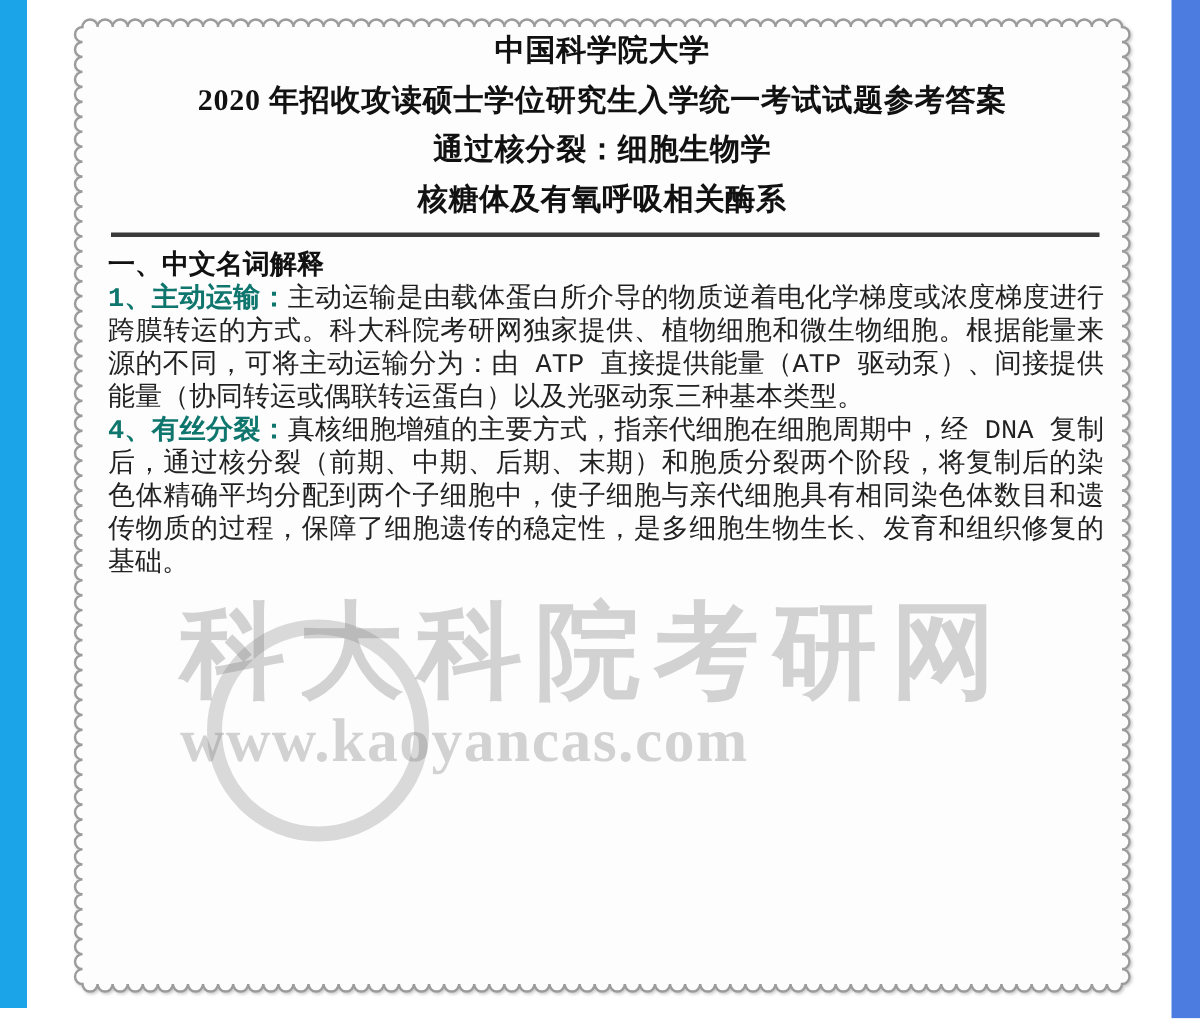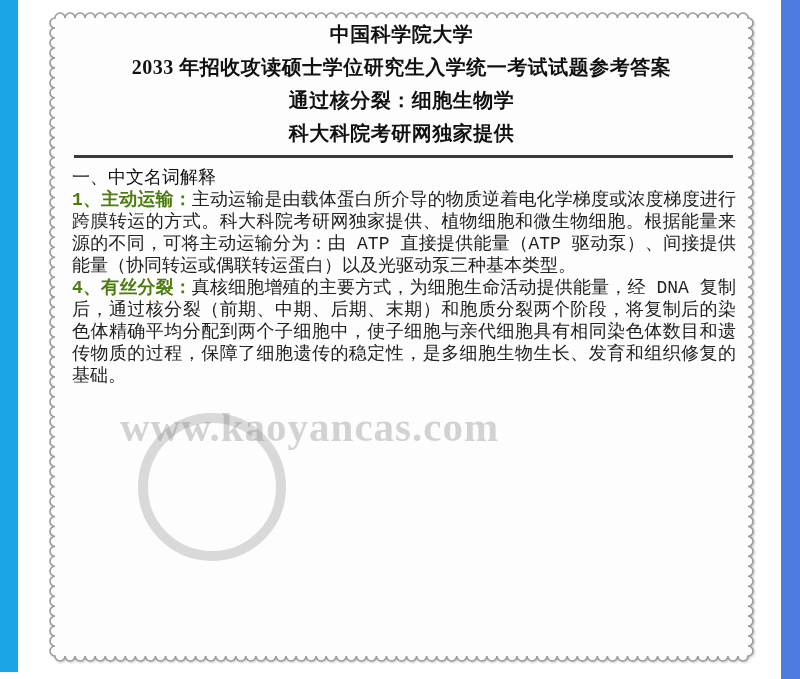--- a/index.html
+++ b/index.html
@@ -19,51 +19,52 @@
   .watermark{position:absolute;left:70px;top:390px;width:610px;z-index:1;
           color:rgba(125,125,125,0.33);font-weight:bold;pointer-events:none;
           font-family:"Liberation Serif",serif;white-space:nowrap;}
   .wm-circle{position:absolute;left:18px;top:10px;width:128px;height:128px;
           border:10px solid rgba(125,125,125,0.28);border-radius:50%;}
   .wm-text{font-size:70px;line-height:66px;letter-spacing:9px;}
   .wm-url{font-size:41px;line-height:60px;letter-spacing:1px;margin-top:-6px;}
   .bodytext{position:relative;z-index:2;padding:0 17px 0 22px;color:#222;
           font-family:"Liberation Mono","DejaVu Sans Mono",monospace;
           font-size:18px;line-height:22px;text-align:justify;}
-  .sec-title{font-weight:normal;color:#111;}
+  .sec-title{font-weight:bold;color:#111;}
   .item{margin:0;}
-  .item b{color:#4d7c0f;}
+  .item b{color:#0f766e;}
 </style>
 </head>
 <body>
 
 <div class="canvas">
   <div class="bar-left"></div>
   <div class="bar-right"></div>
 
   <div class="stamp">
     <svg class="stamp-border" width="703" height="648" viewBox="0 0 703 648">
       <path id="stampPath" d="M 5,5 a 5.021739130434782,5.021739130434782 0 0 1 10.043478260869565,0 a 5.021739130434782,5.021739130434782 0 0 1 10.043478260869565,0 a 5.021739130434782,5.021739130434782 0 0 1 10.043478260869565,0 a 5.021739130434782,5.021739130434782 0 0 1 10.043478260869565,0 a 5.021739130434782,5.021739130434782 0 0 1 10.043478260869565,0 a 5.021739130434782,5.021739130434782 0 0 1 10.043478260869565,0 a 5.021739130434782,5.021739130434782 0 0 1 10.043478260869565,0 a 5.021739130434782,5.021739130434782 0 0 1 10.043478260869565,0 a 5.021739130434782,5.021739130434782 0 0 1 10.043478260869565,0 a 5.021739130434782,5.021739130434782 0 0 1 10.043478260869565,0 a 5.021739130434782,5.021739130434782 0 0 1 10.043478260869565,0 a 5.021739130434782,5.021739130434782 0 0 1 10.043478260869565,0 a 5.021739130434782,5.021739130434782 0 0 1 10.043478260869565,0 a 5.021739130434782,5.021739130434782 0 0 1 10.043478260869565,0 a 5.021739130434782,5.021739130434782 0 0 1 10.043478260869565,0 a 5.021739130434782,5.021739130434782 0 0 1 10.043478260869565,0 a 5.021739130434782,5.021739130434782 0 0 1 10.043478260869565,0 a 5.021739130434782,5.021739130434782 0 0 1 10.043478260869565,0 a 5.021739130434782,5.021739130434782 0 0 1 10.043478260869565,0 a 5.021739130434782,5.021739130434782 0 0 1 10.043478260869565,0 a 5.021739130434782,5.021739130434782 0 0 1 10.043478260869565,0 a 5.021739130434782,5.021739130434782 0 0 1 10.043478260869565,0 a 5.021739130434782,5.021739130434782 0 0 1 10.043478260869565,0 a 5.021739130434782,5.021739130434782 0 0 1 10.043478260869565,0 a 5.021739130434782,5.021739130434782 0 0 1 10.043478260869565,0 a 5.021739130434782,5.021739130434782 0 0 1 10.043478260869565,0 a 5.021739130434782,5.021739130434782 0 0 1 10.043478260869565,0 a 5.021739130434782,5.021739130434782 0 0 1 10.043478260869565,0 a 5.021739130434782,5.021739130434782 0 0 1 10.043478260869565,0 a 5.021739130434782,5.021739130434782 0 0 1 10.043478260869565,0 a 5.021739130434782,5.021739130434782 0 0 1 10.043478260869565,0 a 5.021739130434782,5.021739130434782 0 0 1 10.043478260869565,0 a 5.021739130434782,5.021739130434782 0 0 1 10.043478260869565,0 a 5.021739130434782,5.021739130434782 0 0 1 10.043478260869565,0 a 5.021739130434782,5.021739130434782 0 0 1 10.043478260869565,0 a 5.021739130434782,5.021739130434782 0 0 1 10.043478260869565,0 a 5.021739130434782,5.021739130434782 0 0 1 10.043478260869565,0 a 5.021739130434782,5.021739130434782 0 0 1 10.043478260869565,0 a 5.021739130434782,5.021739130434782 0 0 1 10.043478260869565,0 a 5.021739130434782,5.021739130434782 0 0 1 10.043478260869565,0 a 5.021739130434782,5.021739130434782 0 0 1 10.043478260869565,0 a 5.021739130434782,5.021739130434782 0 0 1 10.043478260869565,0 a 5.021739130434782,5.021739130434782 0 0 1 10.043478260869565,0 a 5.021739130434782,5.021739130434782 0 0 1 10.043478260869565,0 a 5.021739130434782,5.021739130434782 0 0 1 10.043478260869565,0 a 5.021739130434782,5.021739130434782 0 0 1 10.043478260869565,0 a 5.021739130434782,5.021739130434782 0 0 1 10.043478260869565,0 a 5.021739130434782,5.021739130434782 0 0 1 10.043478260869565,0 a 5.021739130434782,5.021739130434782 0 0 1 10.043478260869565,0 a 5.021739130434782,5.021739130434782 0 0 1 10.043478260869565,0 a 5.021739130434782,5.021739130434782 0 0 1 10.043478260869565,0 a 5.021739130434782,5.021739130434782 0 0 1 10.043478260869565,0 a 5.021739130434782,5.021739130434782 0 0 1 10.043478260869565,0 a 5.021739130434782,5.021739130434782 0 0 1 10.043478260869565,0 a 5.021739130434782,5.021739130434782 0 0 1 10.043478260869565,0 a 5.021739130434782,5.021739130434782 0 0 1 10.043478260869565,0 a 5.021739130434782,5.021739130434782 0 0 1 10.043478260869565,0 a 5.021739130434782,5.021739130434782 0 0 1 10.043478260869565,0 a 5.021739130434782,5.021739130434782 0 0 1 10.043478260869565,0 a 5.021739130434782,5.021739130434782 0 0 1 10.043478260869565,0 a 5.021739130434782,5.021739130434782 0 0 1 10.043478260869565,0 a 5.021739130434782,5.021739130434782 0 0 1 10.043478260869565,0 a 5.021739130434782,5.021739130434782 0 0 1 10.043478260869565,0 a 5.021739130434782,5.021739130434782 0 0 1 10.043478260869565,0 a 5.021739130434782,5.021739130434782 0 0 1 10.043478260869565,0 a 5.021739130434782,5.021739130434782 0 0 1 10.043478260869565,0 a 5.021739130434782,5.021739130434782 0 0 1 10.043478260869565,0 a 5.021739130434782,5.021739130434782 0 0 1 10.043478260869565,0 a 5.021739130434782,5.021739130434782 0 0 1 10.043478260869565,0 a 4.984375,4.984375 0 0 1 0,9.96875 a 4.984375,4.984375 0 0 1 0,9.96875 a 4.984375,4.984375 0 0 1 0,9.96875 a 4.984375,4.984375 0 0 1 0,9.96875 a 4.984375,4.984375 0 0 1 0,9.96875 a 4.984375,4.984375 0 0 1 0,9.96875 a 4.984375,4.984375 0 0 1 0,9.96875 a 4.984375,4.984375 0 0 1 0,9.96875 a 4.984375,4.984375 0 0 1 0,9.96875 a 4.984375,4.984375 0 0 1 0,9.96875 a 4.984375,4.984375 0 0 1 0,9.96875 a 4.984375,4.984375 0 0 1 0,9.96875 a 4.984375,4.984375 0 0 1 0,9.96875 a 4.984375,4.984375 0 0 1 0,9.96875 a 4.984375,4.984375 0 0 1 0,9.96875 a 4.984375,4.984375 0 0 1 0,9.96875 a 4.984375,4.984375 0 0 1 0,9.96875 a 4.984375,4.984375 0 0 1 0,9.96875 a 4.984375,4.984375 0 0 1 0,9.96875 a 4.984375,4.984375 0 0 1 0,9.96875 a 4.984375,4.984375 0 0 1 0,9.96875 a 4.984375,4.984375 0 0 1 0,9.96875 a 4.984375,4.984375 0 0 1 0,9.96875 a 4.984375,4.984375 0 0 1 0,9.96875 a 4.984375,4.984375 0 0 1 0,9.96875 a 4.984375,4.984375 0 0 1 0,9.96875 a 4.984375,4.984375 0 0 1 0,9.96875 a 4.984375,4.984375 0 0 1 0,9.96875 a 4.984375,4.984375 0 0 1 0,9.96875 a 4.984375,4.984375 0 0 1 0,9.96875 a 4.984375,4.984375 0 0 1 0,9.96875 a 4.984375,4.984375 0 0 1 0,9.96875 a 4.984375,4.984375 0 0 1 0,9.96875 a 4.984375,4.984375 0 0 1 0,9.96875 a 4.984375,4.984375 0 0 1 0,9.96875 a 4.984375,4.984375 0 0 1 0,9.96875 a 4.984375,4.984375 0 0 1 0,9.96875 a 4.984375,4.984375 0 0 1 0,9.96875 a 4.984375,4.984375 0 0 1 0,9.96875 a 4.984375,4.984375 0 0 1 0,9.96875 a 4.984375,4.984375 0 0 1 0,9.96875 a 4.984375,4.984375 0 0 1 0,9.96875 a 4.984375,4.984375 0 0 1 0,9.96875 a 4.984375,4.984375 0 0 1 0,9.96875 a 4.984375,4.984375 0 0 1 0,9.96875 a 4.984375,4.984375 0 0 1 0,9.96875 a 4.984375,4.984375 0 0 1 0,9.96875 a 4.984375,4.984375 0 0 1 0,9.96875 a 4.984375,4.984375 0 0 1 0,9.96875 a 4.984375,4.984375 0 0 1 0,9.96875 a 4.984375,4.984375 0 0 1 0,9.96875 a 4.984375,4.984375 0 0 1 0,9.96875 a 4.984375,4.984375 0 0 1 0,9.96875 a 4.984375,4.984375 0 0 1 0,9.96875 a 4.984375,4.984375 0 0 1 0,9.96875 a 4.984375,4.984375 0 0 1 0,9.96875 a 4.984375,4.984375 0 0 1 0,9.96875 a 4.984375,4.984375 0 0 1 0,9.96875 a 4.984375,4.984375 0 0 1 0,9.96875 a 4.984375,4.984375 0 0 1 0,9.96875 a 4.984375,4.984375 0 0 1 0,9.96875 a 4.984375,4.984375 0 0 1 0,9.96875 a 4.984375,4.984375 0 0 1 0,9.96875 a 4.984375,4.984375 0 0 1 0,9.96875 a 5.021739130434782,5.021739130434782 0 0 1 -10.043478260869565,0 a 5.021739130434782,5.021739130434782 0 0 1 -10.043478260869565,0 a 5.021739130434782,5.021739130434782 0 0 1 -10.043478260869565,0 a 5.021739130434782,5.021739130434782 0 0 1 -10.043478260869565,0 a 5.021739130434782,5.021739130434782 0 0 1 -10.043478260869565,0 a 5.021739130434782,5.021739130434782 0 0 1 -10.043478260869565,0 a 5.021739130434782,5.021739130434782 0 0 1 -10.043478260869565,0 a 5.021739130434782,5.021739130434782 0 0 1 -10.043478260869565,0 a 5.021739130434782,5.021739130434782 0 0 1 -10.043478260869565,0 a 5.021739130434782,5.021739130434782 0 0 1 -10.043478260869565,0 a 5.021739130434782,5.021739130434782 0 0 1 -10.043478260869565,0 a 5.021739130434782,5.021739130434782 0 0 1 -10.043478260869565,0 a 5.021739130434782,5.021739130434782 0 0 1 -10.043478260869565,0 a 5.021739130434782,5.021739130434782 0 0 1 -10.043478260869565,0 a 5.021739130434782,5.021739130434782 0 0 1 -10.043478260869565,0 a 5.021739130434782,5.021739130434782 0 0 1 -10.043478260869565,0 a 5.021739130434782,5.021739130434782 0 0 1 -10.043478260869565,0 a 5.021739130434782,5.021739130434782 0 0 1 -10.043478260869565,0 a 5.021739130434782,5.021739130434782 0 0 1 -10.043478260869565,0 a 5.021739130434782,5.021739130434782 0 0 1 -10.043478260869565,0 a 5.021739130434782,5.021739130434782 0 0 1 -10.043478260869565,0 a 5.021739130434782,5.021739130434782 0 0 1 -10.043478260869565,0 a 5.021739130434782,5.021739130434782 0 0 1 -10.043478260869565,0 a 5.021739130434782,5.021739130434782 0 0 1 -10.043478260869565,0 a 5.021739130434782,5.021739130434782 0 0 1 -10.043478260869565,0 a 5.021739130434782,5.021739130434782 0 0 1 -10.043478260869565,0 a 5.021739130434782,5.021739130434782 0 0 1 -10.043478260869565,0 a 5.021739130434782,5.021739130434782 0 0 1 -10.043478260869565,0 a 5.021739130434782,5.021739130434782 0 0 1 -10.043478260869565,0 a 5.021739130434782,5.021739130434782 0 0 1 -10.043478260869565,0 a 5.021739130434782,5.021739130434782 0 0 1 -10.043478260869565,0 a 5.021739130434782,5.021739130434782 0 0 1 -10.043478260869565,0 a 5.021739130434782,5.021739130434782 0 0 1 -10.043478260869565,0 a 5.021739130434782,5.021739130434782 0 0 1 -10.043478260869565,0 a 5.021739130434782,5.021739130434782 0 0 1 -10.043478260869565,0 a 5.021739130434782,5.021739130434782 0 0 1 -10.043478260869565,0 a 5.021739130434782,5.021739130434782 0 0 1 -10.043478260869565,0 a 5.021739130434782,5.021739130434782 0 0 1 -10.043478260869565,0 a 5.021739130434782,5.021739130434782 0 0 1 -10.043478260869565,0 a 5.021739130434782,5.021739130434782 0 0 1 -10.043478260869565,0 a 5.021739130434782,5.021739130434782 0 0 1 -10.043478260869565,0 a 5.021739130434782,5.021739130434782 0 0 1 -10.043478260869565,0 a 5.021739130434782,5.021739130434782 0 0 1 -10.043478260869565,0 a 5.021739130434782,5.021739130434782 0 0 1 -10.043478260869565,0 a 5.021739130434782,5.021739130434782 0 0 1 -10.043478260869565,0 a 5.021739130434782,5.021739130434782 0 0 1 -10.043478260869565,0 a 5.021739130434782,5.021739130434782 0 0 1 -10.043478260869565,0 a 5.021739130434782,5.021739130434782 0 0 1 -10.043478260869565,0 a 5.021739130434782,5.021739130434782 0 0 1 -10.043478260869565,0 a 5.021739130434782,5.021739130434782 0 0 1 -10.043478260869565,0 a 5.021739130434782,5.021739130434782 0 0 1 -10.043478260869565,0 a 5.021739130434782,5.021739130434782 0 0 1 -10.043478260869565,0 a 5.021739130434782,5.021739130434782 0 0 1 -10.043478260869565,0 a 5.021739130434782,5.021739130434782 0 0 1 -10.043478260869565,0 a 5.021739130434782,5.021739130434782 0 0 1 -10.043478260869565,0 a 5.021739130434782,5.021739130434782 0 0 1 -10.043478260869565,0 a 5.021739130434782,5.021739130434782 0 0 1 -10.043478260869565,0 a 5.021739130434782,5.021739130434782 0 0 1 -10.043478260869565,0 a 5.021739130434782,5.021739130434782 0 0 1 -10.043478260869565,0 a 5.021739130434782,5.021739130434782 0 0 1 -10.043478260869565,0 a 5.021739130434782,5.021739130434782 0 0 1 -10.043478260869565,0 a 5.021739130434782,5.021739130434782 0 0 1 -10.043478260869565,0 a 5.021739130434782,5.021739130434782 0 0 1 -10.043478260869565,0 a 5.021739130434782,5.021739130434782 0 0 1 -10.043478260869565,0 a 5.021739130434782,5.021739130434782 0 0 1 -10.043478260869565,0 a 5.021739130434782,5.021739130434782 0 0 1 -10.043478260869565,0 a 5.021739130434782,5.021739130434782 0 0 1 -10.043478260869565,0 a 5.021739130434782,5.021739130434782 0 0 1 -10.043478260869565,0 a 5.021739130434782,5.021739130434782 0 0 1 -10.043478260869565,0 a 4.984375,4.984375 0 0 1 0,-9.96875 a 4.984375,4.984375 0 0 1 0,-9.96875 a 4.984375,4.984375 0 0 1 0,-9.96875 a 4.984375,4.984375 0 0 1 0,-9.96875 a 4.984375,4.984375 0 0 1 0,-9.96875 a 4.984375,4.984375 0 0 1 0,-9.96875 a 4.984375,4.984375 0 0 1 0,-9.96875 a 4.984375,4.984375 0 0 1 0,-9.96875 a 4.984375,4.984375 0 0 1 0,-9.96875 a 4.984375,4.984375 0 0 1 0,-9.96875 a 4.984375,4.984375 0 0 1 0,-9.96875 a 4.984375,4.984375 0 0 1 0,-9.96875 a 4.984375,4.984375 0 0 1 0,-9.96875 a 4.984375,4.984375 0 0 1 0,-9.96875 a 4.984375,4.984375 0 0 1 0,-9.96875 a 4.984375,4.984375 0 0 1 0,-9.96875 a 4.984375,4.984375 0 0 1 0,-9.96875 a 4.984375,4.984375 0 0 1 0,-9.96875 a 4.984375,4.984375 0 0 1 0,-9.96875 a 4.984375,4.984375 0 0 1 0,-9.96875 a 4.984375,4.984375 0 0 1 0,-9.96875 a 4.984375,4.984375 0 0 1 0,-9.96875 a 4.984375,4.984375 0 0 1 0,-9.96875 a 4.984375,4.984375 0 0 1 0,-9.96875 a 4.984375,4.984375 0 0 1 0,-9.96875 a 4.984375,4.984375 0 0 1 0,-9.96875 a 4.984375,4.984375 0 0 1 0,-9.96875 a 4.984375,4.984375 0 0 1 0,-9.96875 a 4.984375,4.984375 0 0 1 0,-9.96875 a 4.984375,4.984375 0 0 1 0,-9.96875 a 4.984375,4.984375 0 0 1 0,-9.96875 a 4.984375,4.984375 0 0 1 0,-9.96875 a 4.984375,4.984375 0 0 1 0,-9.96875 a 4.984375,4.984375 0 0 1 0,-9.96875 a 4.984375,4.984375 0 0 1 0,-9.96875 a 4.984375,4.984375 0 0 1 0,-9.96875 a 4.984375,4.984375 0 0 1 0,-9.96875 a 4.984375,4.984375 0 0 1 0,-9.96875 a 4.984375,4.984375 0 0 1 0,-9.96875 a 4.984375,4.984375 0 0 1 0,-9.96875 a 4.984375,4.984375 0 0 1 0,-9.96875 a 4.984375,4.984375 0 0 1 0,-9.96875 a 4.984375,4.984375 0 0 1 0,-9.96875 a 4.984375,4.984375 0 0 1 0,-9.96875 a 4.984375,4.984375 0 0 1 0,-9.96875 a 4.984375,4.984375 0 0 1 0,-9.96875 a 4.984375,4.984375 0 0 1 0,-9.96875 a 4.984375,4.984375 0 0 1 0,-9.96875 a 4.984375,4.984375 0 0 1 0,-9.96875 a 4.984375,4.984375 0 0 1 0,-9.96875 a 4.984375,4.984375 0 0 1 0,-9.96875 a 4.984375,4.984375 0 0 1 0,-9.96875 a 4.984375,4.984375 0 0 1 0,-9.96875 a 4.984375,4.984375 0 0 1 0,-9.96875 a 4.984375,4.984375 0 0 1 0,-9.96875 a 4.984375,4.984375 0 0 1 0,-9.96875 a 4.984375,4.984375 0 0 1 0,-9.96875 a 4.984375,4.984375 0 0 1 0,-9.96875 a 4.984375,4.984375 0 0 1 0,-9.96875 a 4.984375,4.984375 0 0 1 0,-9.96875 a 4.984375,4.984375 0 0 1 0,-9.96875 a 4.984375,4.984375 0 0 1 0,-9.96875 a 4.984375,4.984375 0 0 1 0,-9.96875 a 4.984375,4.984375 0 0 1 0,-9.96875 Z"></path>
     </svg>
 
     <div class="content">
       <div class="header">
         <div class="h-line">中国科学院大学</div>
-        <div class="h-line">2033 年招收攻读硕士学位研究生入学统一考试试题参考答案</div>
+        <div class="h-line">2020 年招收攻读硕士学位研究生入学统一考试试题参考答案</div>
         <div class="h-line">通过核分裂：细胞生物学</div>
-        <div class="h-line">科大科院考研网独家提供</div>
+        <div class="h-line">核糖体及有氧呼吸相关酶系</div>
       </div>
 
       <div class="divider"></div>
 
       <div class="watermark">
         <div class="wm-circle"></div>
+        <div class="wm-text">科大科院考研网</div>
         <div class="wm-url">www.kaoyancas.com</div>
       </div>
 
       <div class="bodytext">
         <div class="sec-title">一、中文名词解释</div>
         <p class="item"><b>1、主动运输：</b><span>主动运输是由载体蛋白所介导的物质逆着电化学梯度或浓度梯度进行跨膜转运的方式。科大科院考研网独家提供、植物细胞和微生物细胞。根据能量来源的不同，可将主动运输分为：由 ATP 直接提供能量（ATP 驱动泵）、间接提供能量（协同转运或偶联转运蛋白）以及光驱动泵三种基本类型。</span></p>
-        <p class="item"><b>4、有丝分裂：</b><span>真核细胞增殖的主要方式，为细胞生命活动提供能量，经 DNA 复制后，通过核分裂（前期、中期、后期、末期）和胞质分裂两个阶段，将复制后的染色体精确平均分配到两个子细胞中，使子细胞与亲代细胞具有相同染色体数目和遗传物质的过程，保障了细胞遗传的稳定性，是多细胞生物生长、发育和组织修复的基础。</span></p>
+        <p class="item"><b>4、有丝分裂：</b><span>真核细胞增殖的主要方式，指亲代细胞在细胞周期中，经 DNA 复制后，通过核分裂（前期、中期、后期、末期）和胞质分裂两个阶段，将复制后的染色体精确平均分配到两个子细胞中，使子细胞与亲代细胞具有相同染色体数目和遗传物质的过程，保障了细胞遗传的稳定性，是多细胞生物生长、发育和组织修复的基础。</span></p>
       </div>
     </div>
   </div>
 </div>
 
 </body></html>

